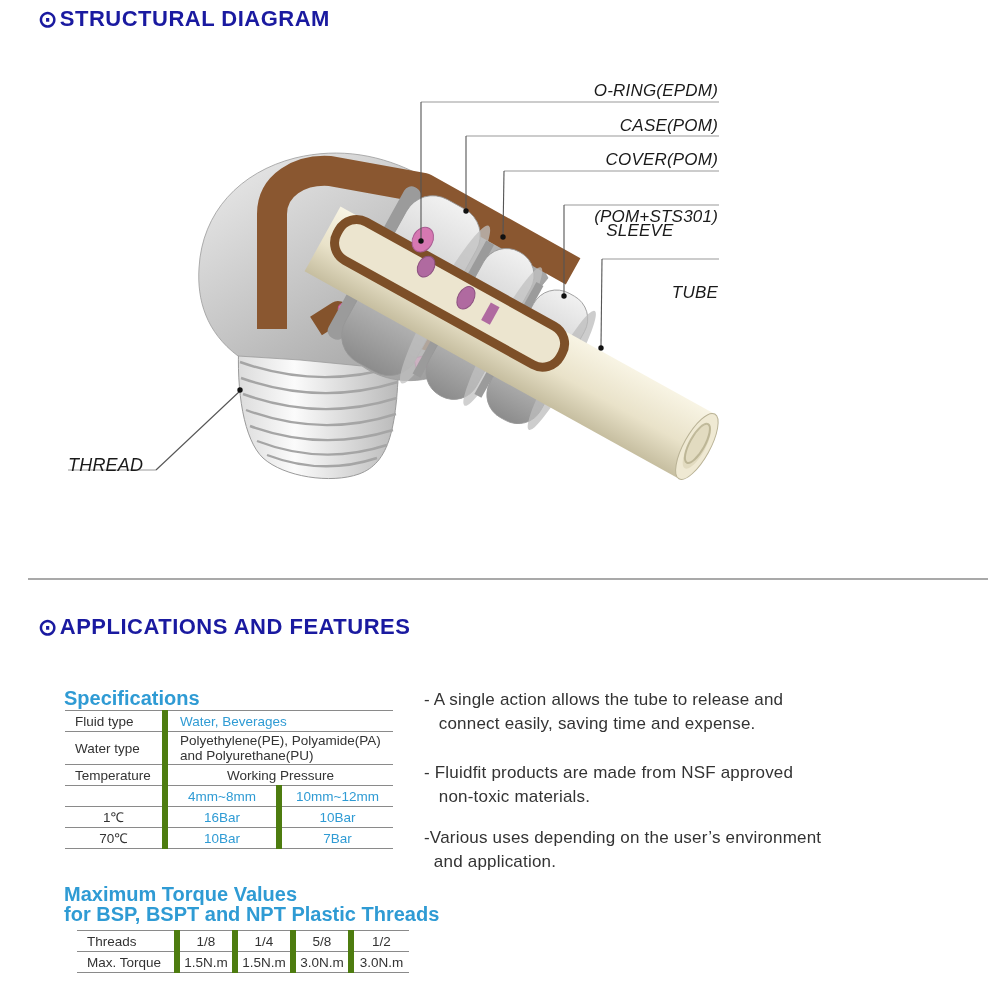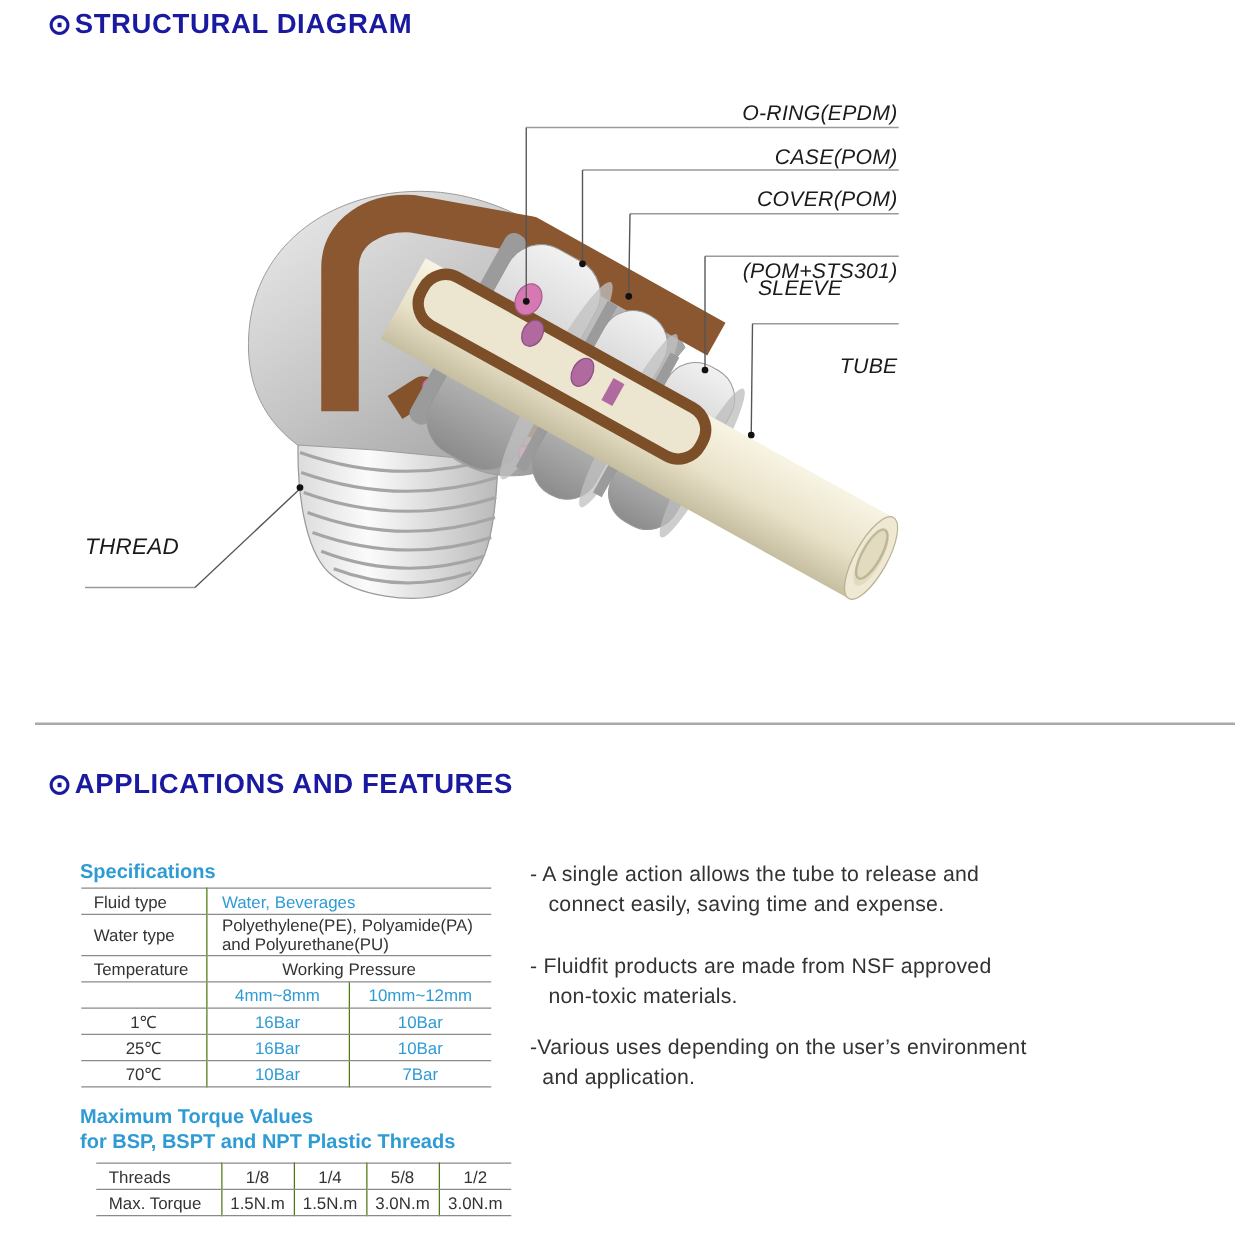--- a/index.html
+++ b/index.html
@@ -16,25 +16,25 @@
   #diagram-wrap{left:0;top:40px;width:1000px;height:520px;}
   #diagram-wrap svg{position:absolute;left:0;top:0;}
   .dlabel{position:absolute;font-size:17px;color:#1a1a1a;letter-spacing:0.2px;
           white-space:nowrap;line-height:18px;font-style:italic;}
   .dlabel.right{right:282px;text-align:right;}
 
   
   .divider{left:28px;top:578px;width:960px;height:2px;background:#a9a9a9;}
 
   
-  .tbl-title{color:#2f9bd4;font-size:16px;font-weight:bold;line-height:20px;white-space:nowrap;}
+  .tbl-title{color:#2f9bd4;font-size:20px;font-weight:bold;line-height:20px;white-space:nowrap;}
   table.spec{border-collapse:collapse;font-size:13.5px;color:#333;}
   table.spec td{border-top:1px solid #8a8a8a;border-bottom:1px solid #8a8a8a;
                 padding:1px 4px;height:18px;}
-  td.vline-r{border-right:1px solid #4d7c0f;}
+  td.vline-r{border-right:6px solid #4d7c0f;}
   .blue{color:#2f9bd4;margin-top:45px;}
   .tc{text-align:center;}
   .pl{padding-left:10px !important;text-align:left;}
 
   
   #features{left:424px;top:688px;width:520px;}
   .feat-block{margin:0 0 0 0;}
   .feat-line{white-space:pre;font-size:17px;line-height:24px;color:#333;letter-spacing:0.2px;}
 </style>
 </head>
@@ -150,21 +150,21 @@
       <circle cx="240" cy="390" r="2.7"></circle>
     </g>
   </svg>
 
   <div class="dlabel right" style="top:42px;">O-RING(EPDM)</div>
   <div class="dlabel right" style="top:77px;">CASE(POM)</div>
   <div class="dlabel right" style="top:111px;">COVER(POM)</div>
   <div class="dlabel" style="right:282px;width:156px;text-align:center;top:142px;margin-top:40px;">SLEEVE</div>
   <div class="dlabel right" style="top:168px;">(POM+STS301)</div>
   <div class="dlabel right" style="top:199px;margin-top:45px;">TUBE</div>
-  <div class="dlabel" style="left:68px;top:388px;font-size:18px;">THREAD</div>
+  <div class="dlabel" style="left:68px;top:416px;font-size:18px;">THREAD</div>
 </div>
 
 <div class="abs divider"></div>
 
 <div class="abs sec-head" style="left:38px;top:614px;">
   <span class="dot-icon">⊙</span>
   <span>APPLICATIONS AND FEATURES</span>
 </div>
 
 <div class="abs tbl-title" style="left:64px;top:688px;">Specifications</div>
@@ -188,25 +188,20 @@
     <td class="pl vline-r">Temperature</td>
     <td colspan="2" class="tc">Working Pressure</td>
   </tr>
   <tr>
     <td class="vline-r"></td>
     <td class="tc blue vline-r">4mm~8mm</td>
     <td class="tc blue">10mm~12mm</td>
   </tr>
   <tr>
     <td class="tc vline-r">1℃</td>
-    <td class="tc blue vline-r">16Bar</td>
-    <td class="tc blue">10Bar</td>
-  </tr>
-  <tr>
-    <td class="tc vline-r">25℃</td>
     <td class="tc blue vline-r">16Bar</td>
     <td class="tc blue">10Bar</td>
   </tr>
   <tr>
     <td class="tc vline-r">70℃</td>
     <td class="tc blue vline-r">10Bar</td>
     <td class="tc blue">7Bar</td>
   </tr>
 </tbody>
   </table>

